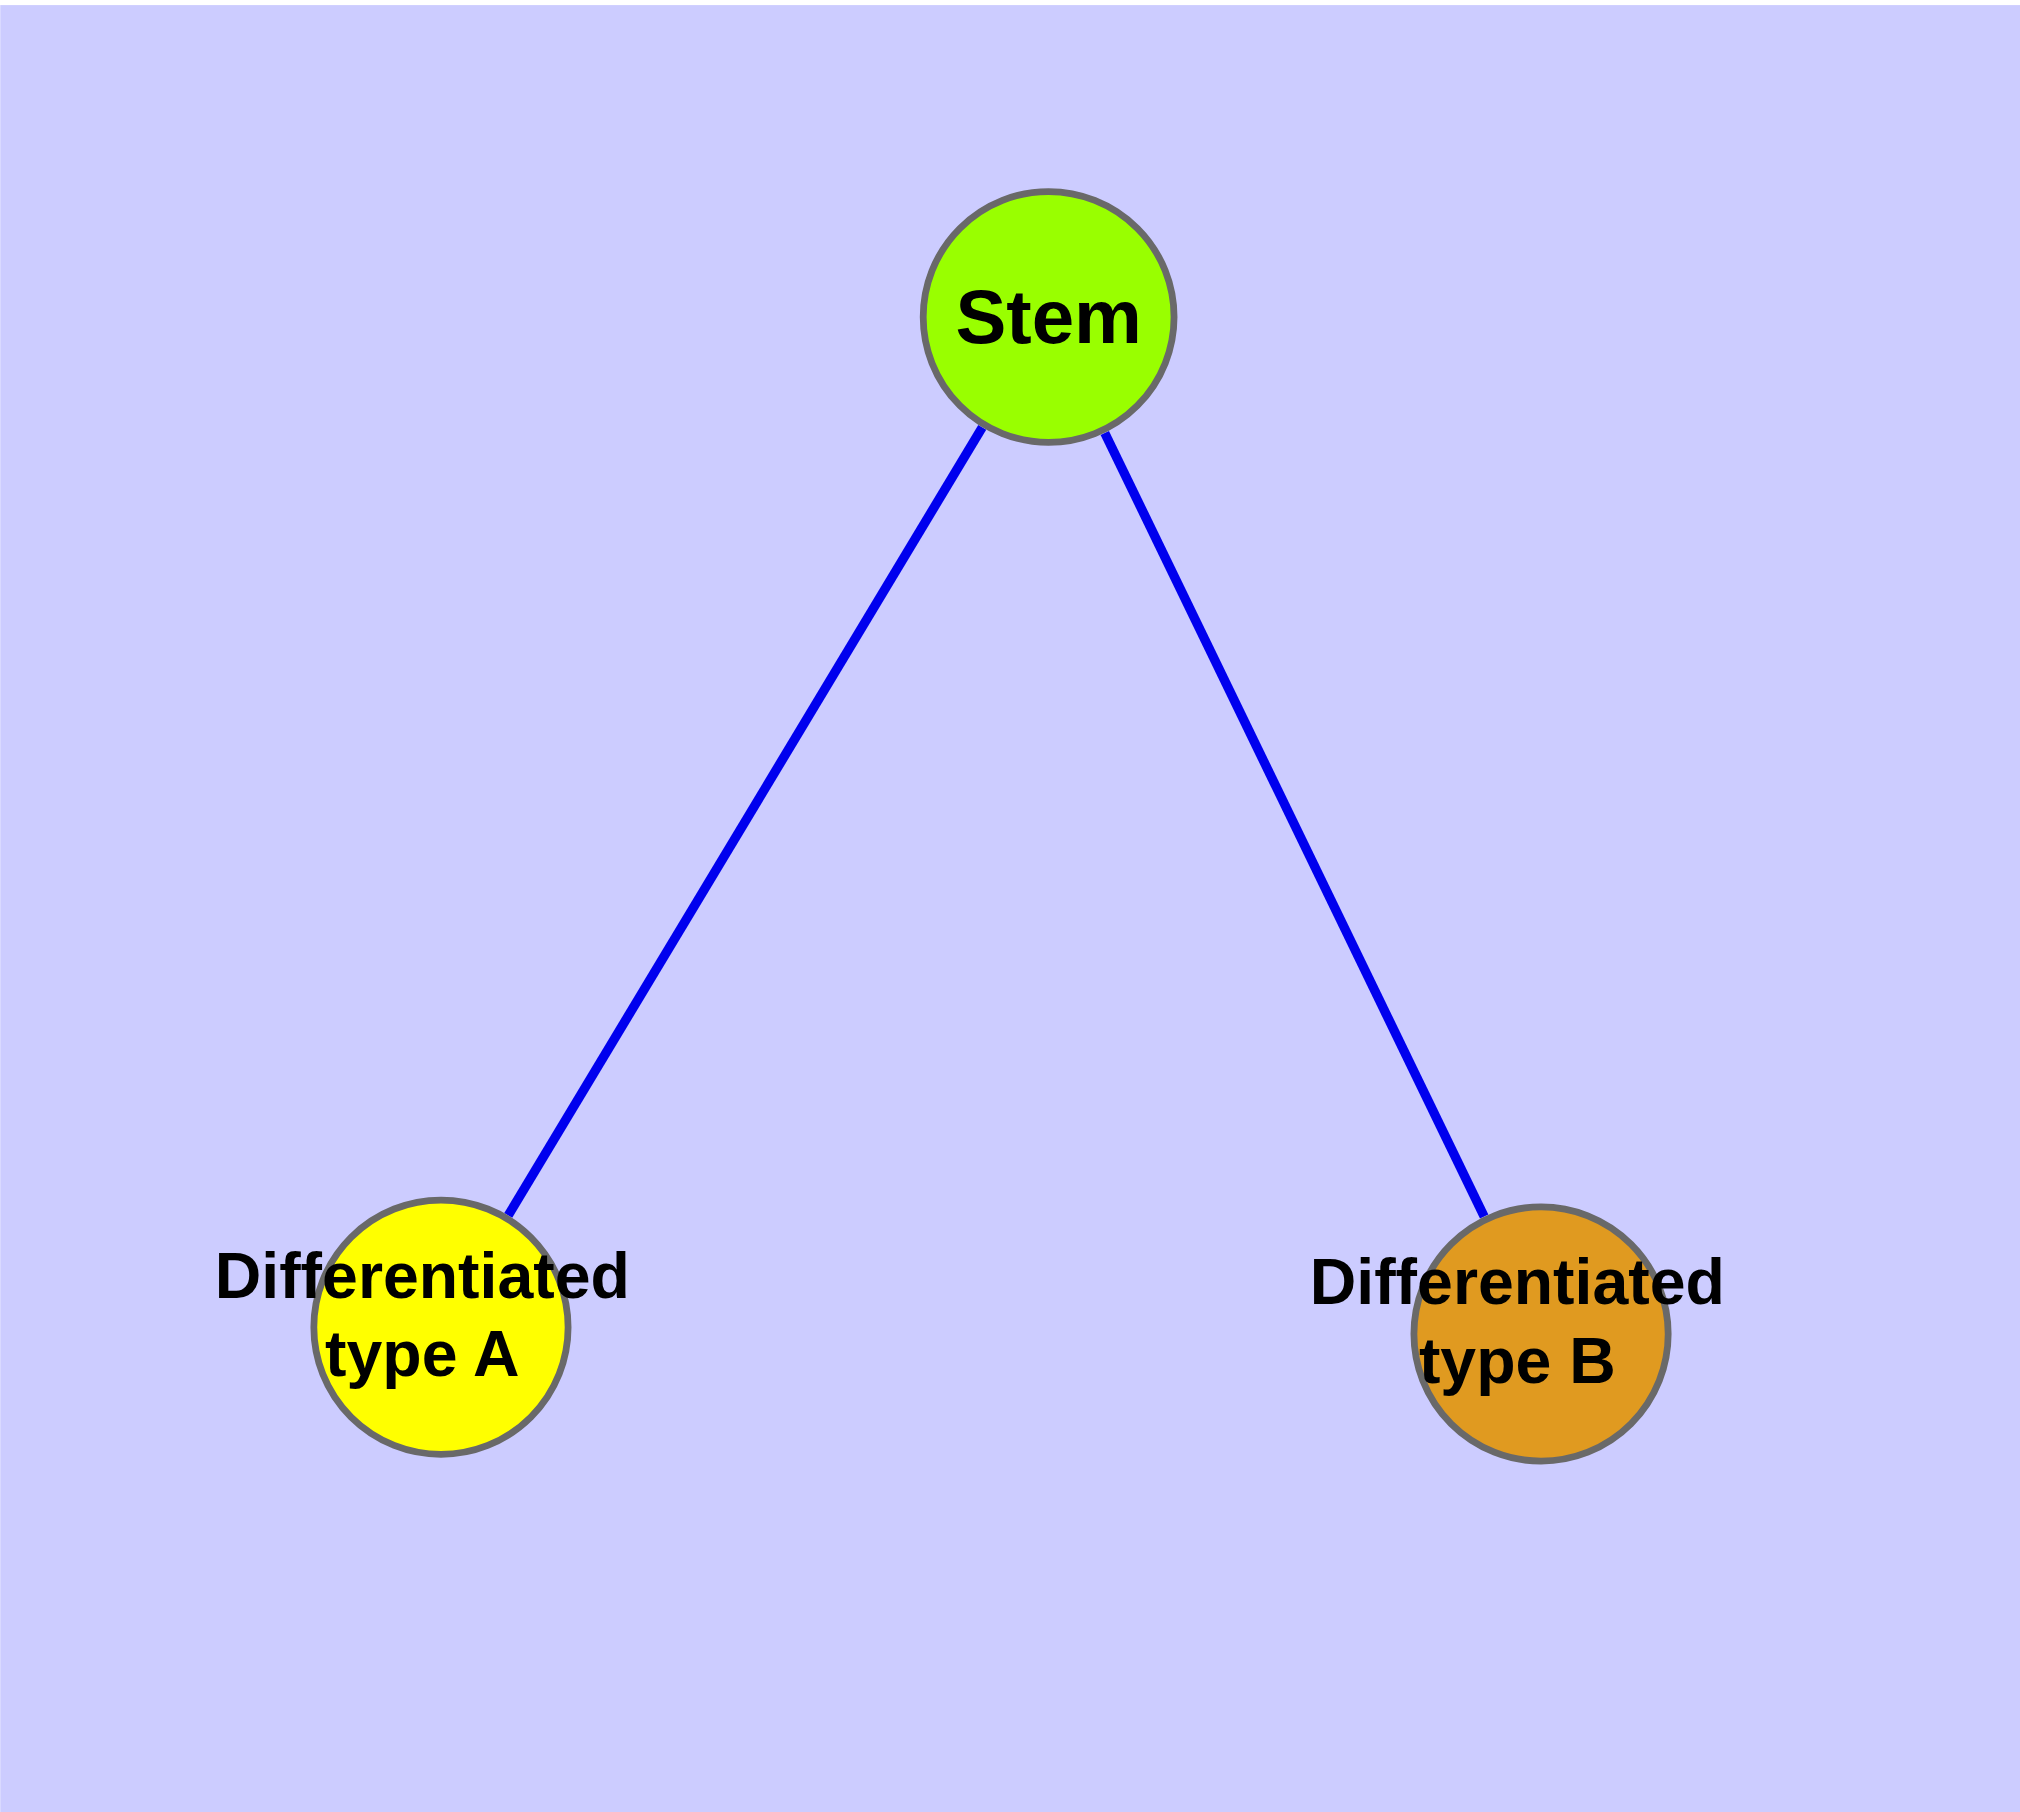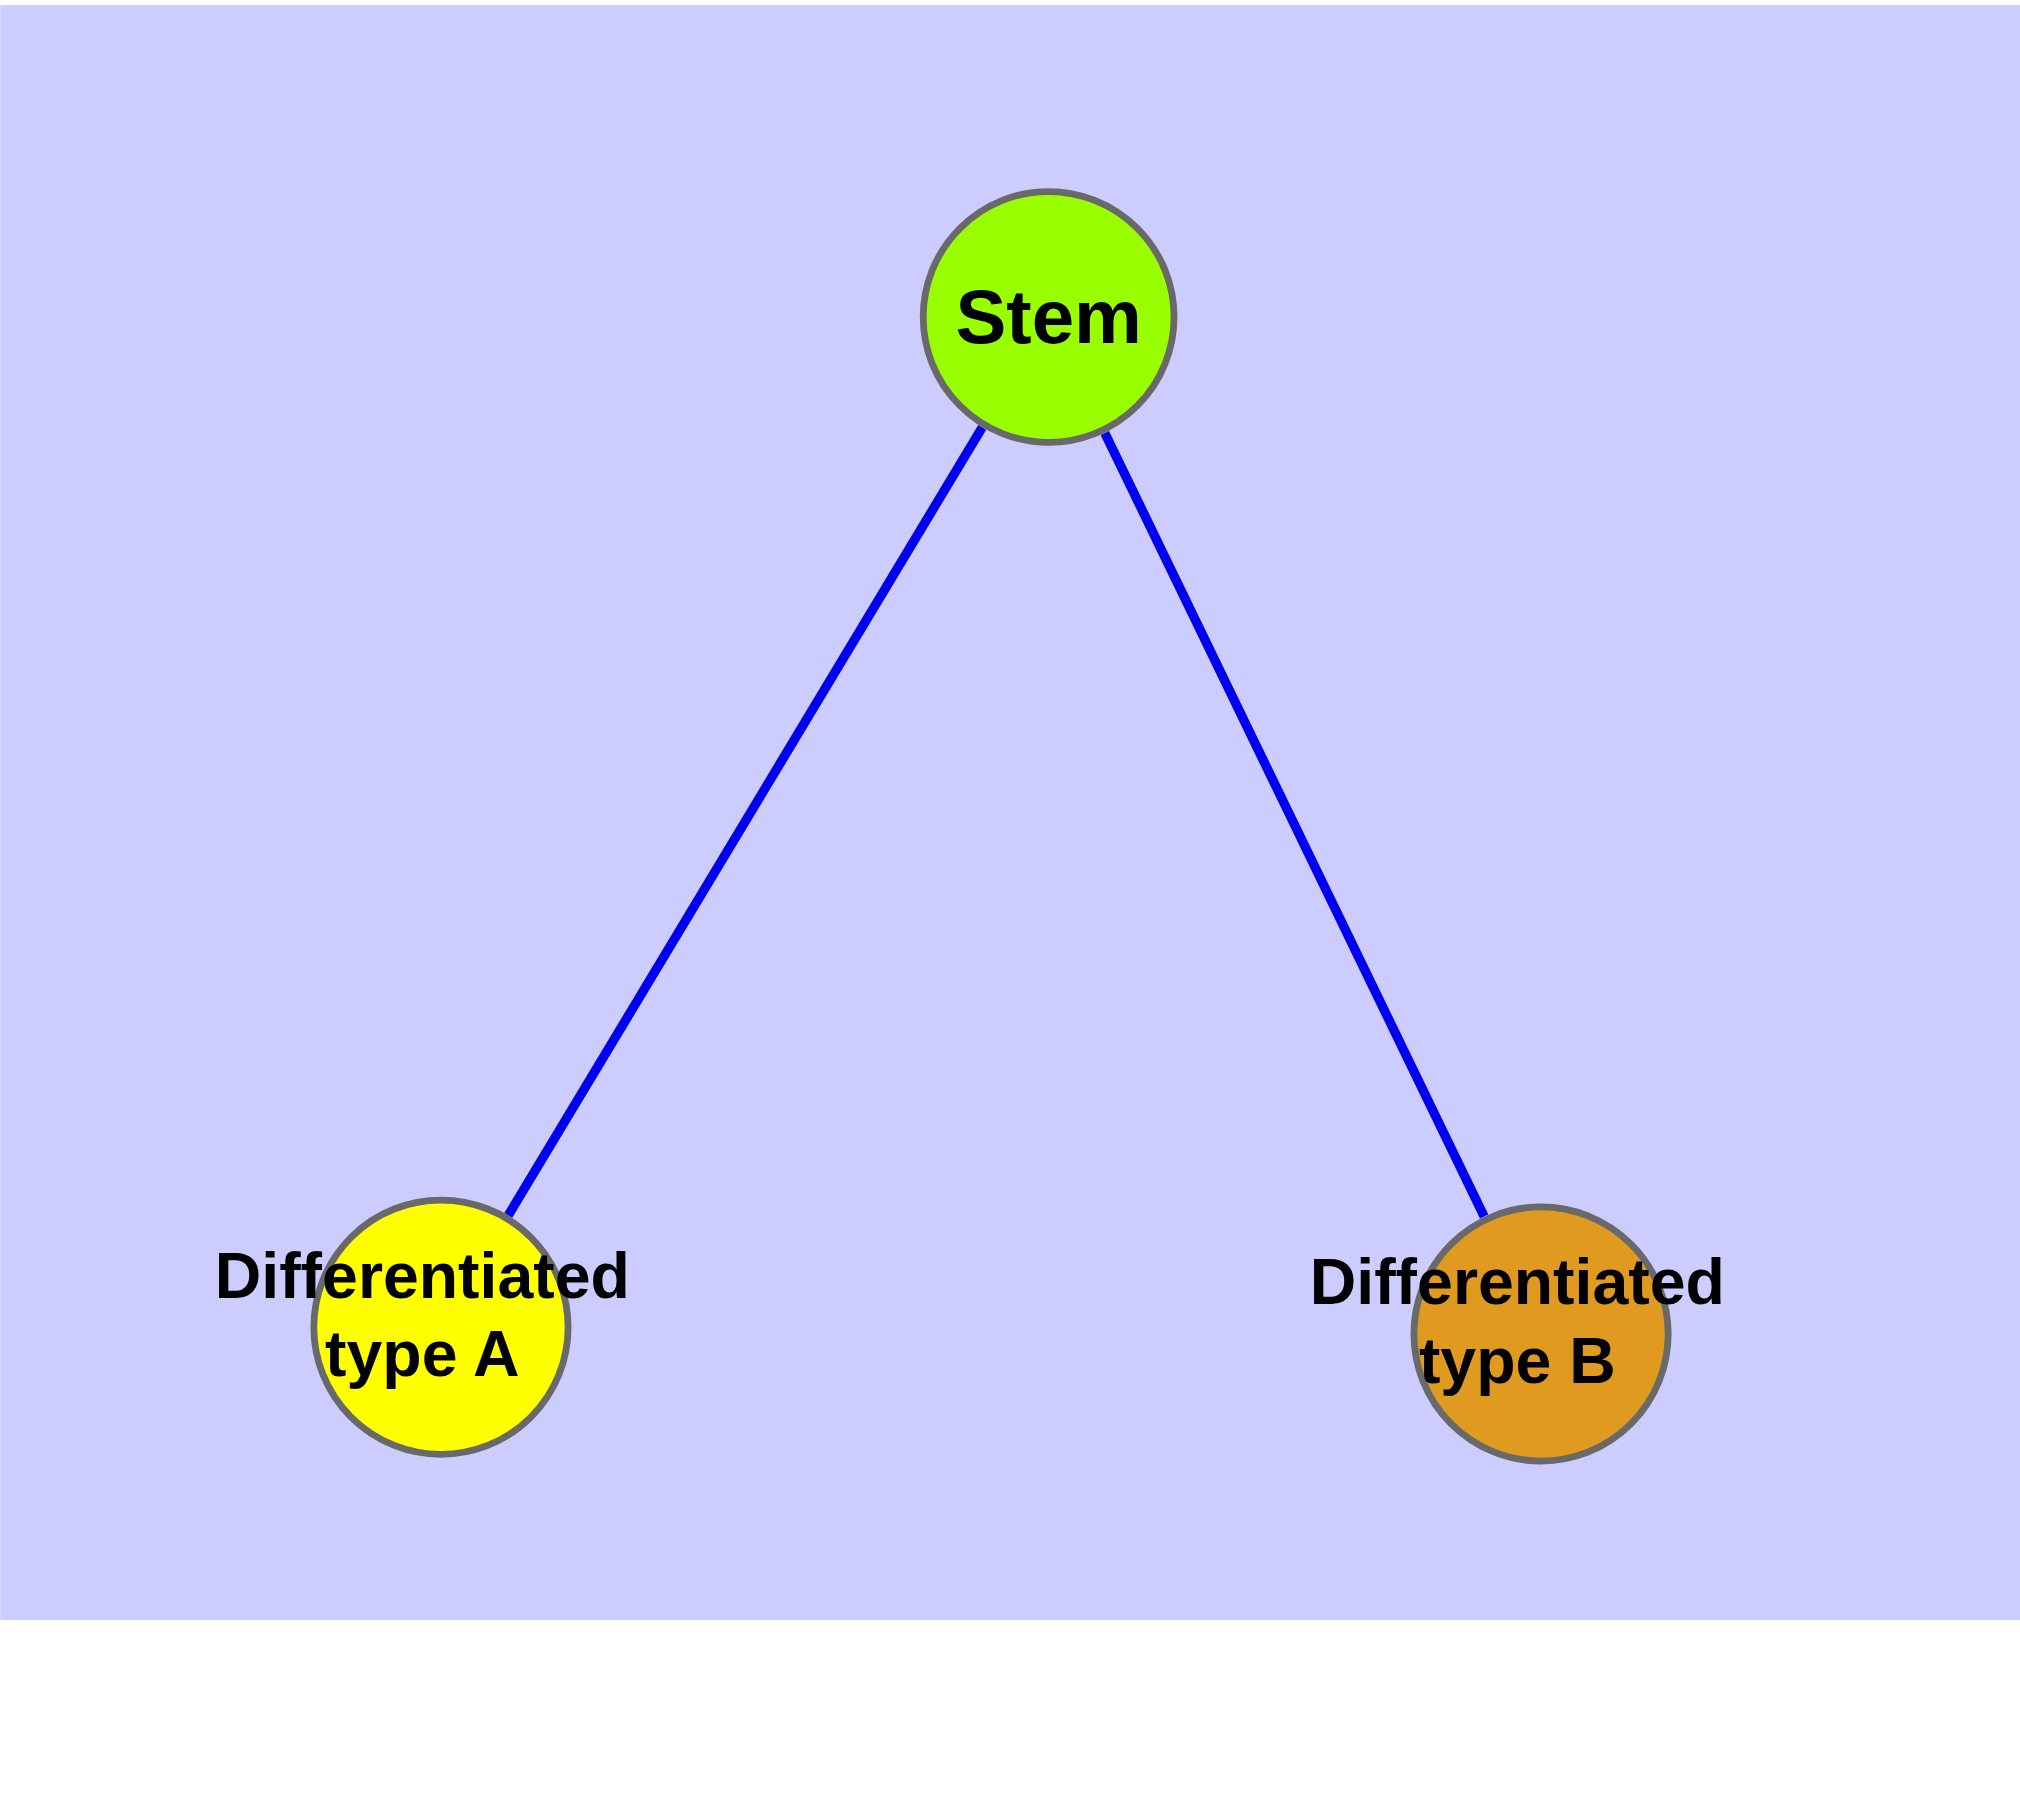--- a/index.html
+++ b/index.html
@@ -3,21 +3,21 @@
 <meta charset="utf-8">
 <style>
   html, body {
     margin: 0;
     padding: 0;
     background: #ffffff;
   }
   #canvas-wrap {
     position: relative;
     width: 2021px;
-    height: 1620px;
+    height: 1812px;
     background: #ffffff;
     overflow: hidden;
   }
   #graph-svg {
     position: absolute;
     left: 0;
     top: 0;
     width: 2021px;
     height: 1812px;
     display: block;

